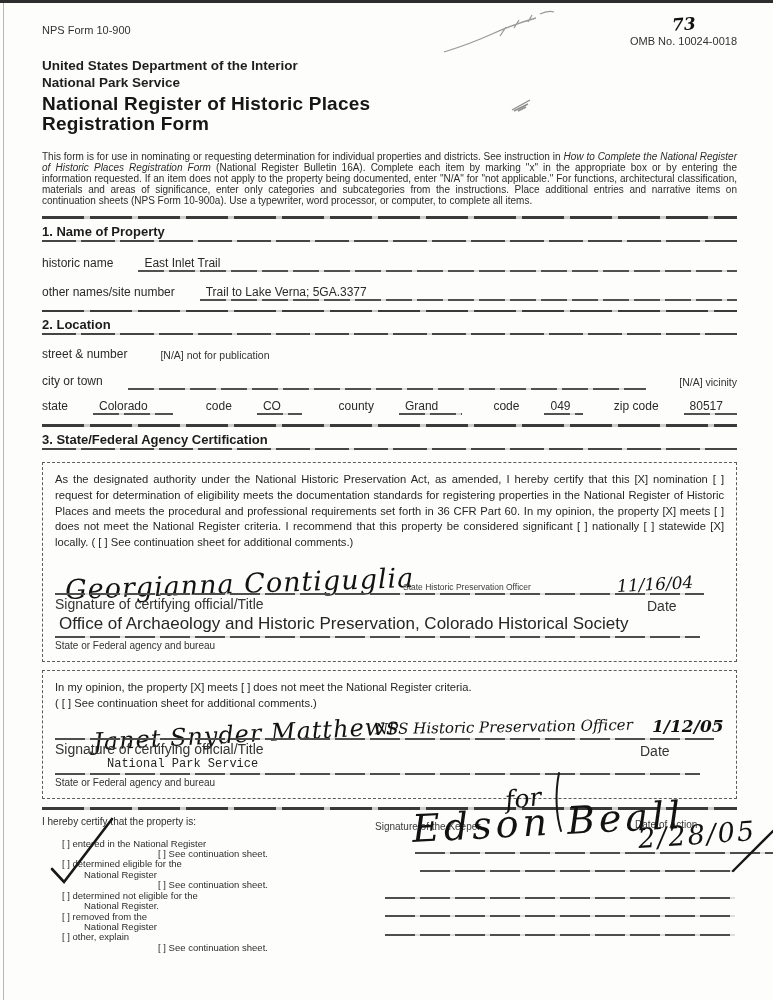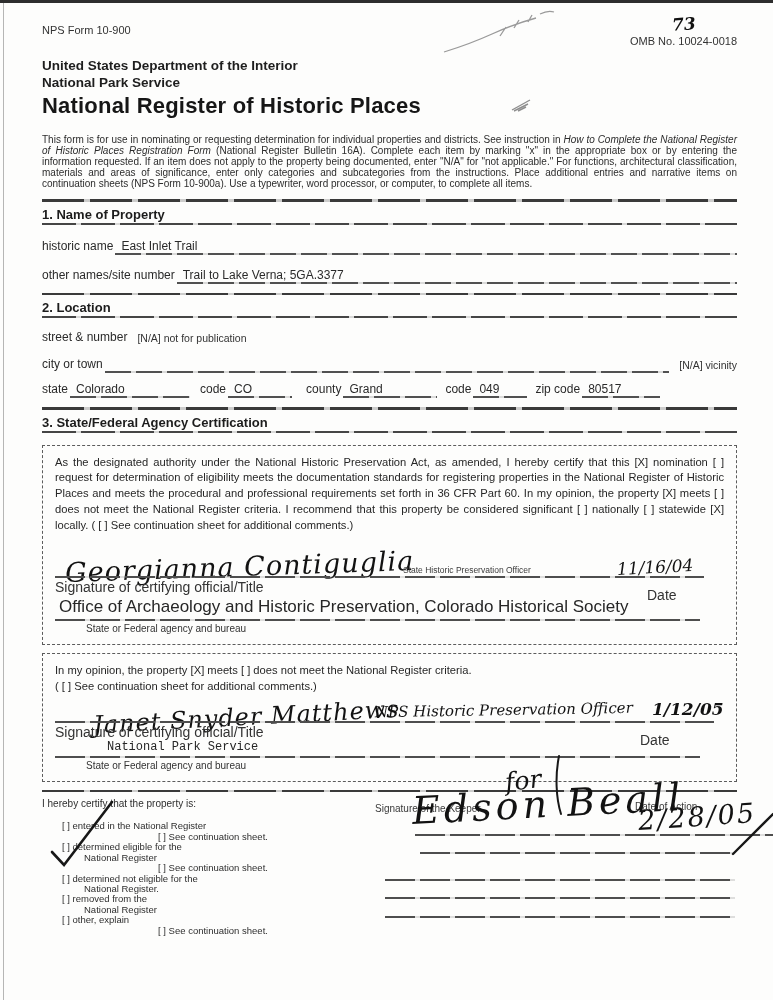--- a/index.html
+++ b/index.html
@@ -14,51 +14,51 @@
   .rule{height:2.5px;background:repeating-linear-gradient(90deg,#3a3a3a 0 42px,rgba(58,58,58,.25) 42px 48px);}
 
   .hdr-row{display:flex;justify-content:space-between;align-items:flex-start;}
   .form-no{font-size:11px;margin-top:12px;color:#333;}
   .omb-block{text-align:center;margin-top:2px;}
   .omb-no{font-size:11px;color:#333;}
   .hand{font-family:"DejaVu Serif",serif;font-style:italic;color:#121212;white-space:nowrap;}
   .pagenum{font-size:17px;font-weight:bold;transform:rotate(-4deg);display:inline-block;margin-bottom:1px;}
 
   .dept{margin-top:10px;font-size:13.5px;font-weight:bold;line-height:1.28;color:#1e1e1e;}
-  .bigtitle{margin-top:2px;font-size:22px;font-weight:bold;line-height:1.07;color:#161616;letter-spacing:.2px;}
+  .bigtitle{margin-top:2px;font-size:19px;font-weight:bold;line-height:1.07;color:#161616;letter-spacing:.2px;}
   .intro{margin-top:17px;font-size:10px;line-height:1.1;text-align:justify;color:#2c2c2c;}
   .intro i{font-style:italic;}
 
   .rule1{margin-top:10px;}
   .sechead{position:relative;margin-top:5px;padding-bottom:3px;font-size:13px;font-weight:bold;color:#1c1c1c;}
   .sechead::after{content:"";position:absolute;left:0;right:0;bottom:0;height:2px;
       background:repeating-linear-gradient(90deg,#454545 0 34px,rgba(69,69,69,.2) 34px 39px);}
 
-  .frow{display:flex;align-items:flex-end;font-size:12px;color:#2a2a2a;}
+  .frow{display:flex;align-items:flex-end;font-size:12px;color:#2a2a2a;gap:23px;}
   .frow .lbl{white-space:nowrap;padding-bottom:2px;}
   .entry{position:relative;padding:0 6px 2px 8px;white-space:nowrap;}
   .entry::after{content:"";position:absolute;left:2px;right:0;bottom:0;height:1.8px;
       background:repeating-linear-gradient(90deg,#515151 0 26px,rgba(81,81,81,.2) 26px 31px);}
   .grow{flex:1;}
   .na-lbl{font-size:10.5px;white-space:nowrap;padding:0 0 2px 10px;color:#333;}
 
   .certbox{margin-top:12px;border:1px dashed #5c5c5c;padding:9px 12px 10px 12px;}
   .boxtext{font-size:11.2px;line-height:1.42;text-align:justify;color:#262626;}
   .sigrow{position:relative;margin-top:4px;height:40px;}
   .sigrow .sigline{position:absolute;left:0;right:20px;bottom:0;}
   .sig1{position:absolute;left:10px;bottom:-4px;font-size:27px;transform:rotate(-2deg);letter-spacing:1px;}
   .sig1-title{position:absolute;left:348px;bottom:3px;font-size:8.5px;color:#3a3a3a;white-space:nowrap;}
   .sig1-date{position:absolute;left:562px;bottom:1px;font-size:17px;transform:rotate(-3deg);}
   .under-lbl-row{position:relative;font-size:14px;color:#333;height:13px;}
   .under-lbl{position:absolute;left:0;top:1px;}
-  .date-lbl{position:absolute;left:592px;top:9px;}
+  .date-lbl{position:absolute;left:592px;top:3px;}
   .agencyrow{margin-top:6px;}
   .agency-val{font-size:17px;padding:0 0 2px 4px;}
   .agency-line{margin-right:24px;}
-  .agency-lbl{font-size:10px;color:#333;margin-top:2px;margin-left:31px;}
+  .agency-lbl{font-size:10px;color:#333;margin-top:2px;}
 
   .box2 .sigrow2{position:relative;margin-top:2px;height:26px;}
   .sig2{position:absolute;left:38px;bottom:-8px;font-size:24px;transform:rotate(-3deg);letter-spacing:1px;}
   .sig2-title{position:absolute;left:320px;bottom:4px;font-size:15px;transform:rotate(-1deg);}
   .sig2-date{position:absolute;left:597px;bottom:4px;font-size:17px;font-weight:bold;}
   .mono-agency{font-family:"Liberation Mono",monospace;font-size:12px;margin:4px 0 0 52px;padding-bottom:2px;}
 
   .sec4{position:relative;}
   .sec4 .rule{margin-top:8px;}
   .s4row{display:flex;margin-top:6px;}
@@ -101,20 +101,21 @@
         <div class="omb-no">OMB No. 10024-0018</div>
       </div>
     </div>
 
     <div class="dept">
       <div>United States Department of the Interior</div>
       <div>National Park Service</div>
     </div>
     <div class="bigtitle">
       <div>National Register of Historic Places</div>
+      <div>Registration Form</div>
     </div>
 
     <div class="intro"><span>This form is for use in nominating or requesting determination for individual properties and districts. See instruction in </span><i>How to Complete the National Register of Historic Places Registration Form</i><span> (National Register Bulletin 16A). Complete each item by marking "x" in the appropriate box or by entering the information requested. If an item does not apply to the property being documented, enter "N/A" for "not applicable." For functions, architectural classification, materials and areas of significance, enter only categories and subcategories from the instructions. Place additional entries and narrative items on continuation sheets (NPS Form 10-900a). Use a typewriter, word processor, or computer, to complete all items.</span></div>
 
     <div class="rule rule1"></div>
 
     <div class="sechead">1. Name of Property</div>
     <div class="frow" style="margin-top:14px">
       <span class="lbl">historic name</span>
       <span class="entry grow">East Inlet Trail</span>

